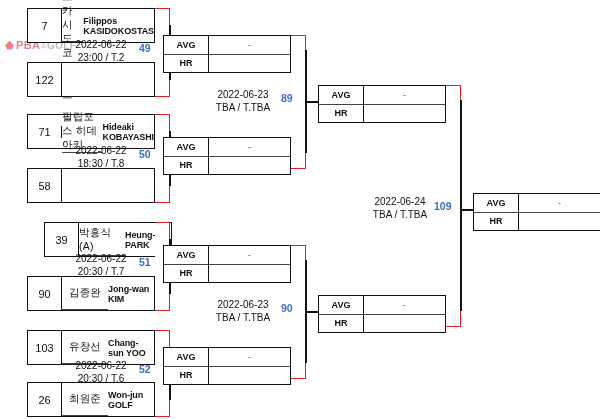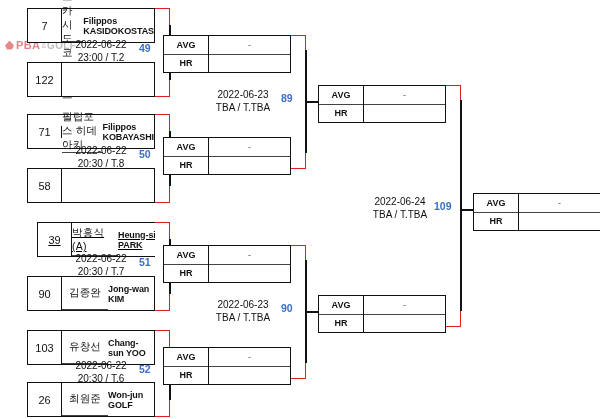--- a/index.html
+++ b/index.html
@@ -171,40 +171,40 @@
   </div>
   <div class="matchno" style="left:139px;top:42px;">49</div>
 
   <div class="vline" style="left:169px;top:25px;height:55px;"></div>
   <div class="hline" style="left:169px;top:51px;width:14px;"></div>
 
   <div class="slot" style="left:27px;top:114px;align-items:center;">
     <div class="seed">71</div>
     <div class="names">
       <div class="name-kr">필립포스 히데아키</div>
-      <div class="name-en">Filippos KOBAYASHI</div>
+      <div class="name-en">Hideaki KOBAYASHI</div>
     </div>
   </div>
   <div class="stub top" style="left:155px;top:114px;"></div>
 
   <div class="slot" style="left:27px;top:168px;">
     <div class="seed">58</div>
   </div>
   <div class="stub bot" style="left:155px;top:168px;"></div>
 
   <div class="meta" style="left:46px;top:144px;width:110px;">
     <div>2022-06-22</div>
-    <div>20:30 / T.8</div>
+    <div>18:30 / T.8</div>
   </div>
   <div class="matchno" style="left:139px;top:148px;">50</div>
 
   <div class="vline" style="left:169px;top:131px;height:55px;"></div>
   <div class="hline" style="left:169px;top:157px;width:14px;"></div>
 
-  <div class="slot" style="left:37px;top:222px;text-decoration:underline;">
+  <div class="slot" style="left:44px;top:222px;">
     <div class="seed">39</div>
     <div class="names">
       <div class="name-kr">박흥식(A)</div>
       <div class="name-en">Heung-sik PARK</div>
     </div>
   </div>
   <div class="stub top" style="left:155px;top:222px;"></div>
 
   <div class="slot" style="left:27px;top:276px;">
     <div class="seed">90</div>

